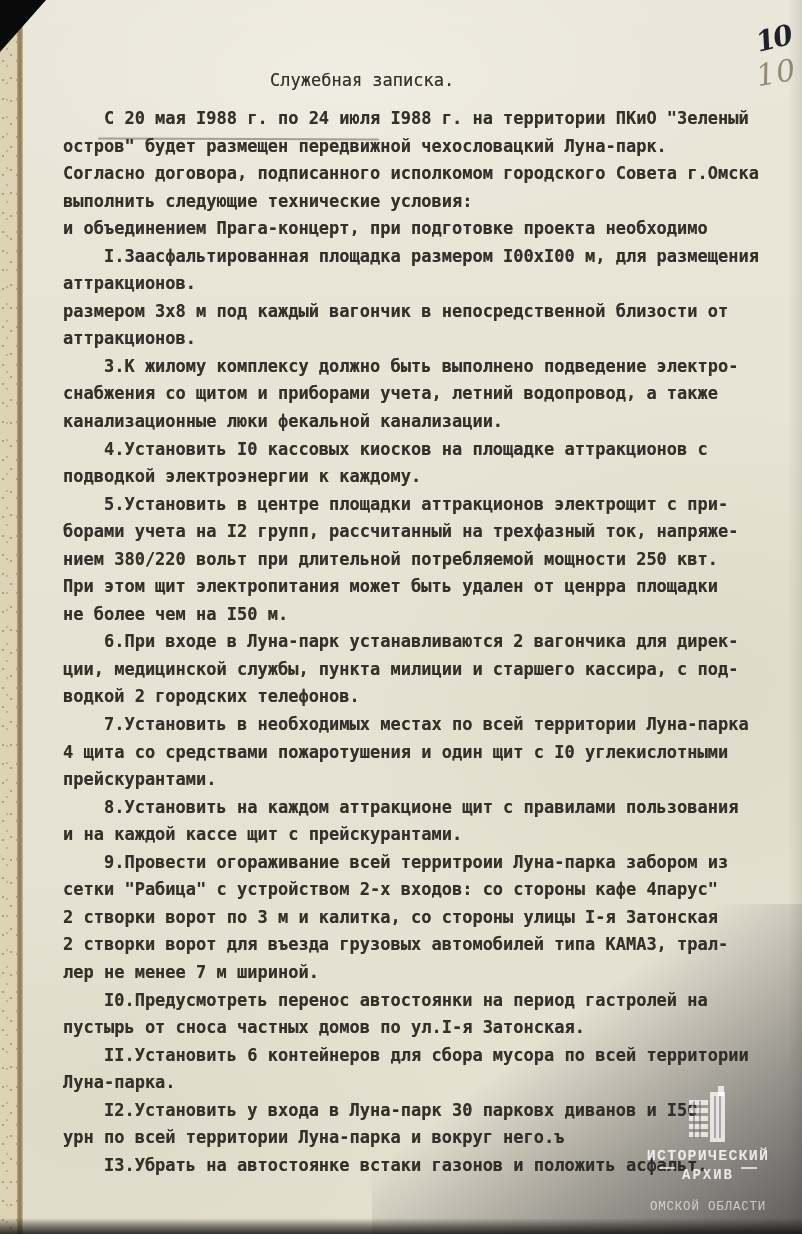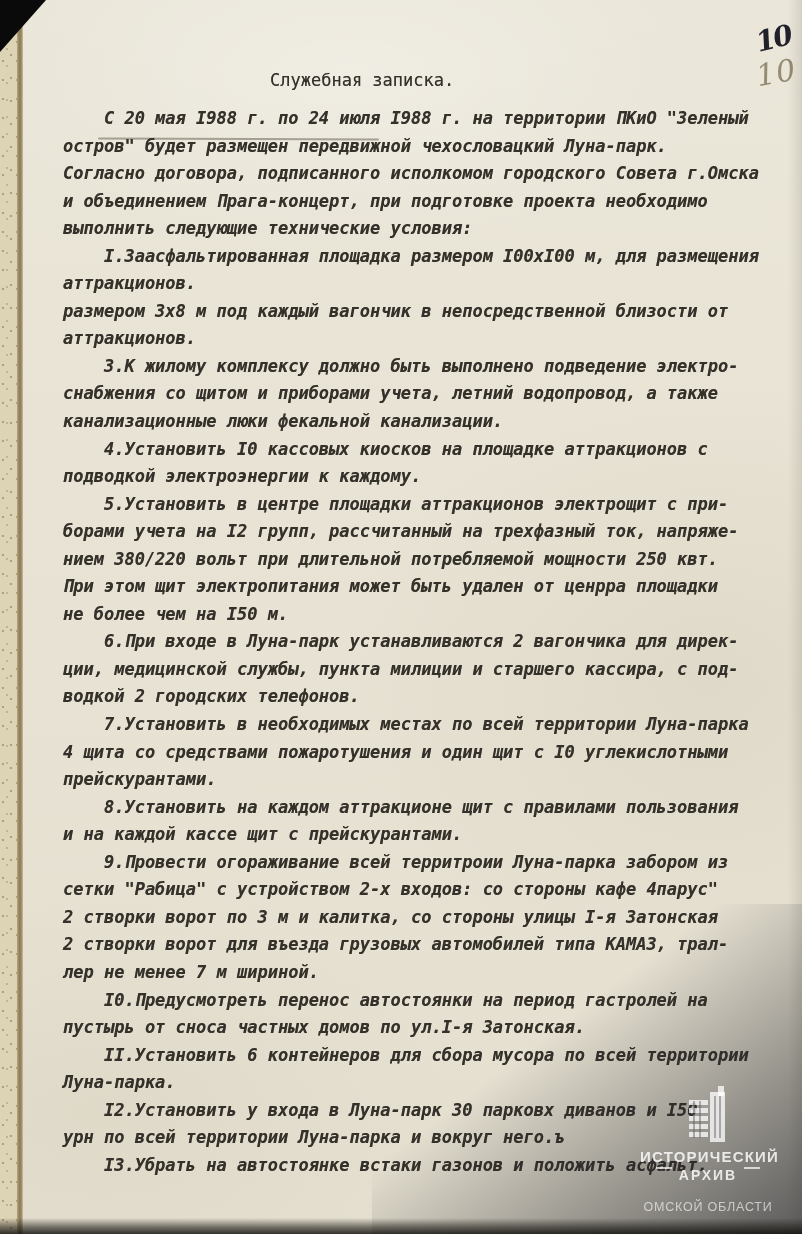--- a/index.html
+++ b/index.html
@@ -60,21 +60,20 @@
 
   .body-text{
     position:absolute;left:63px;top:105px;width:716px;
   }
   .body-text .line{
     white-space:pre;
     font-size:17px;line-height:27.55px;
     font-weight:bold;
     color:#34302a;
     text-shadow:0 0 .6px rgba(40,36,30,.5);
-    font-style:italic;
   }
 
   .pagenum-ink{
     position:absolute;left:733px;top:22px;
     font-family:"DejaVu Serif", serif;font-style:italic;
     font-size:28px;font-weight:bold;color:#20202b;
     transform:rotate(-14deg);
     letter-spacing:-2px;
   }
   .pagenum-pencil{
@@ -99,21 +98,21 @@
   .right-edge-shade{
     position:absolute;right:0;top:0;width:14px;height:1234px;
     background:linear-gradient(90deg, rgba(60,55,40,0) 0%, rgba(60,55,40,.12) 100%);
     pointer-events:none;
   }
 
   
   .watermark{
     position:absolute;left:640px;top:1086px;width:136px;
     text-align:center;
-    font-family:Liberation Sans, sans-serif;
+    font-family:Liberation Mono, monospace;
     color:rgba(255,255,255,.82);
     z-index:5;
   }
   .watermark .wm-icon{display:block;margin:0 auto 6px auto;}
   .wm-line1{font-size:15px;font-weight:bold;letter-spacing:1.2px;white-space:nowrap;}
   .wm-line2{display:flex;align-items:flex-start;justify-content:center;gap:7px;margin-top:2px;
             font-size:14px;font-weight:bold;letter-spacing:2px;}
   .wm-dash{display:inline-block;width:16px;height:2px;background:rgba(255,255,255,.7);}
   .wm-line3{margin-top:17px;font-size:12.5px;letter-spacing:.8px;color:rgba(255,255,255,.62);white-space:nowrap;}
 </style>
@@ -133,22 +132,22 @@
   </div>
 
   <div class="page-title">Служебная записка.</div>
 
   <div class="pencil-underline"></div>
 
   <div class="body-text">
       <div class="line">    С 20 мая I988 г. по 24 июля I988 г. на территории ПКиО "Зеленый</div>
       <div class="line">остров" будет размещен передвижной чехословацкий Луна-парк.</div>
       <div class="line">Согласно договора, подписанного исполкомом городского Совета г.Омска</div>
+      <div class="line">выполнить следующие технические условия:</div>
       <div class="line">и объединением Прага-концерт, при подготовке проекта необходимо</div>
-      <div class="line">выполнить следующие технические условия:</div>
       <div class="line">    I.Заасфальтированная площадка размером I00хI00 м, для размещения</div>
       <div class="line">аттракционов.</div>
       <div class="line">размером 3х8 м под каждый вагончик в непосредственной близости от</div>
       <div class="line">аттракционов.</div>
       <div class="line">    3.К жилому комплексу должно быть выполнено подведение электро-</div>
       <div class="line">снабжения со щитом и приборами учета, летний водопровод, а также</div>
       <div class="line">канализационные люки фекальной канализации.</div>
       <div class="line">    4.Установить I0 кассовых киосков на площадке аттракционов с</div>
       <div class="line">подводкой электроэнергии к каждому.</div>
       <div class="line">    5.Установить в центре площадки аттракционов электрощит с при-</div>

